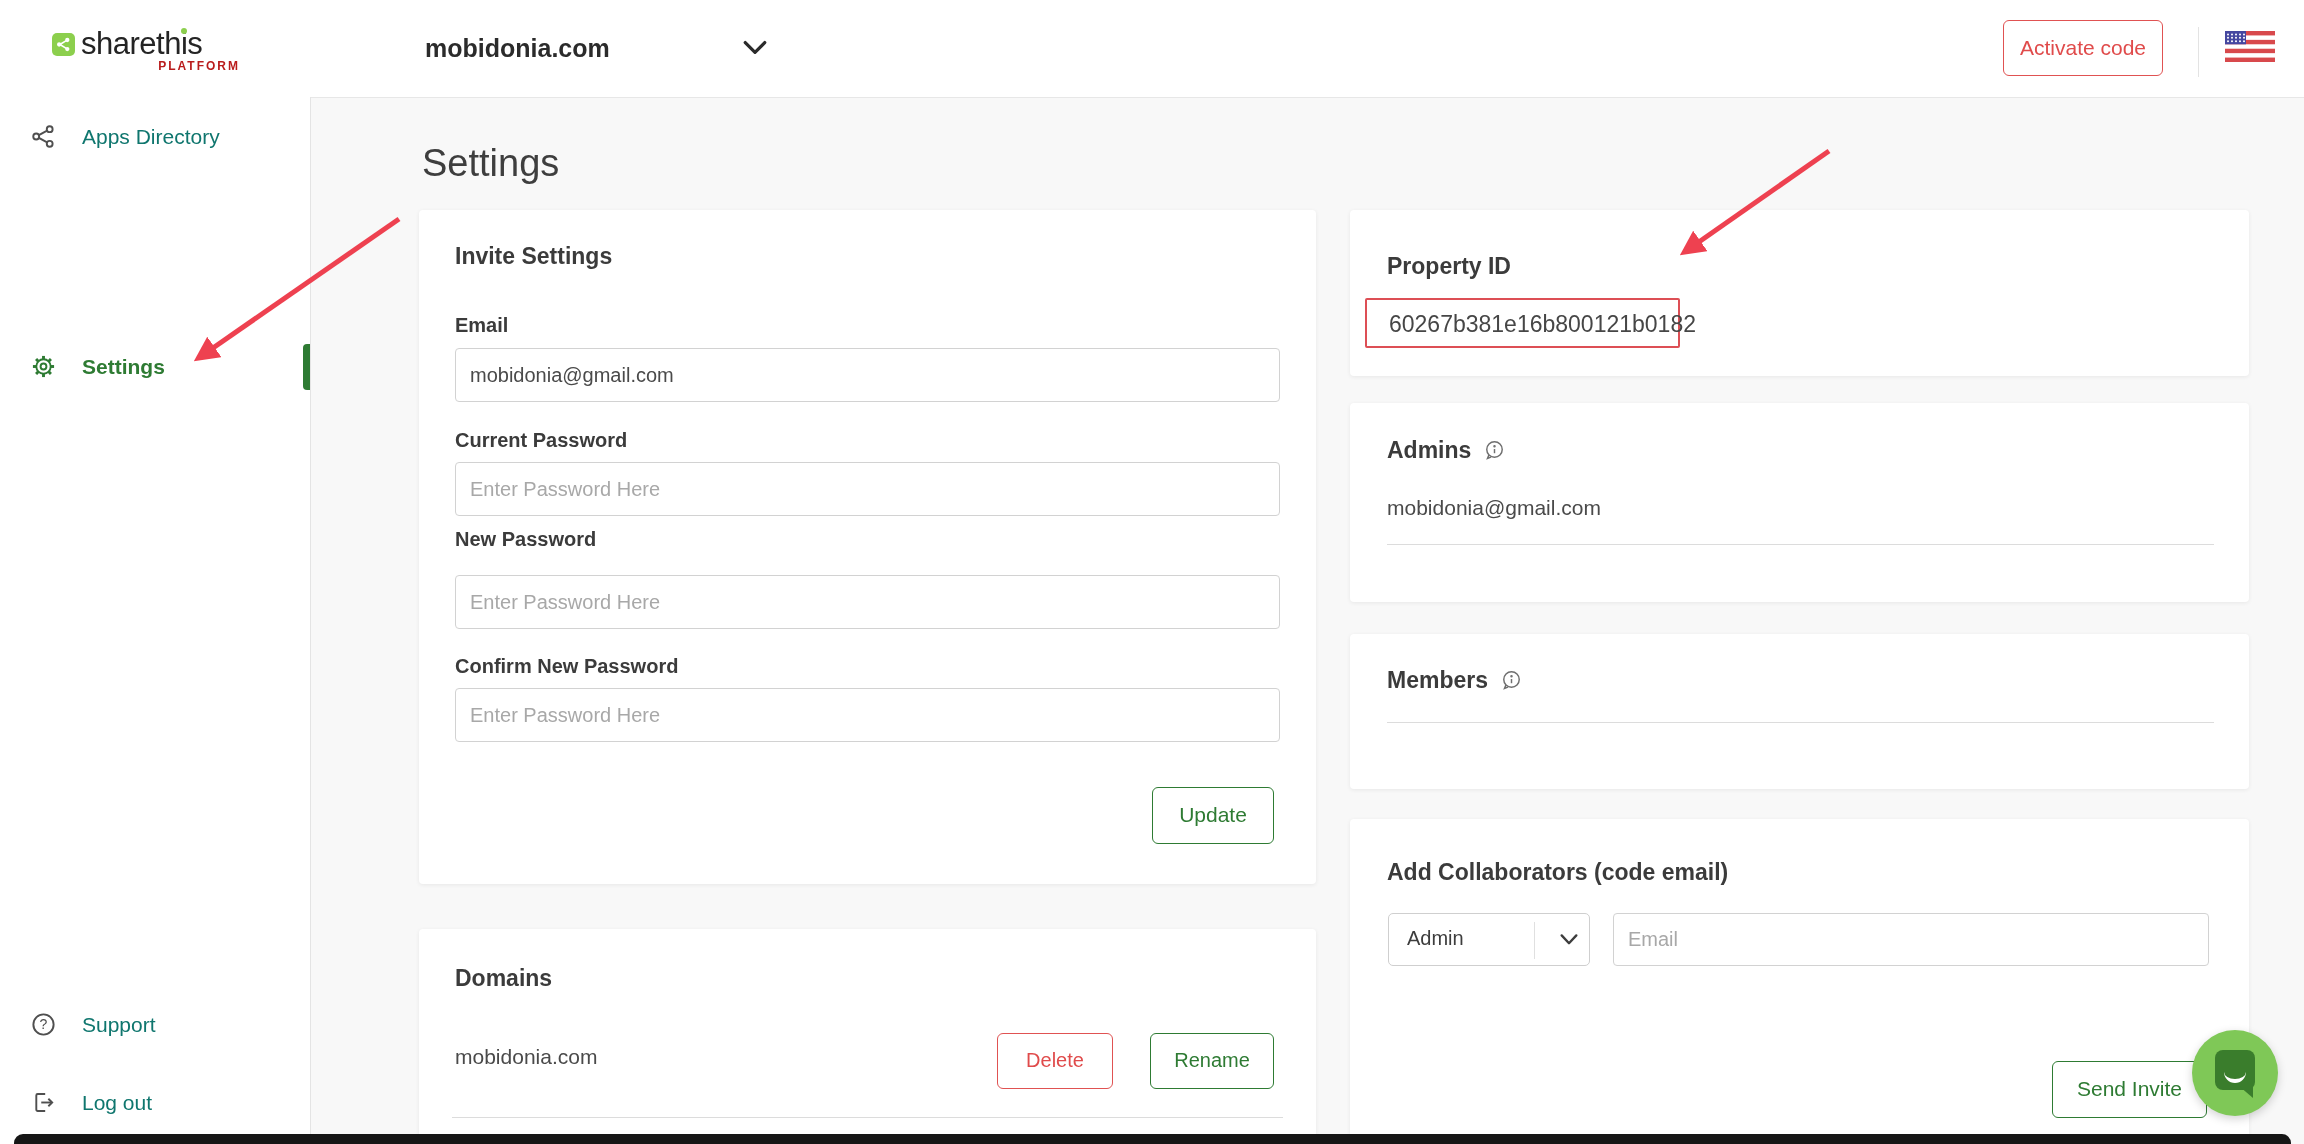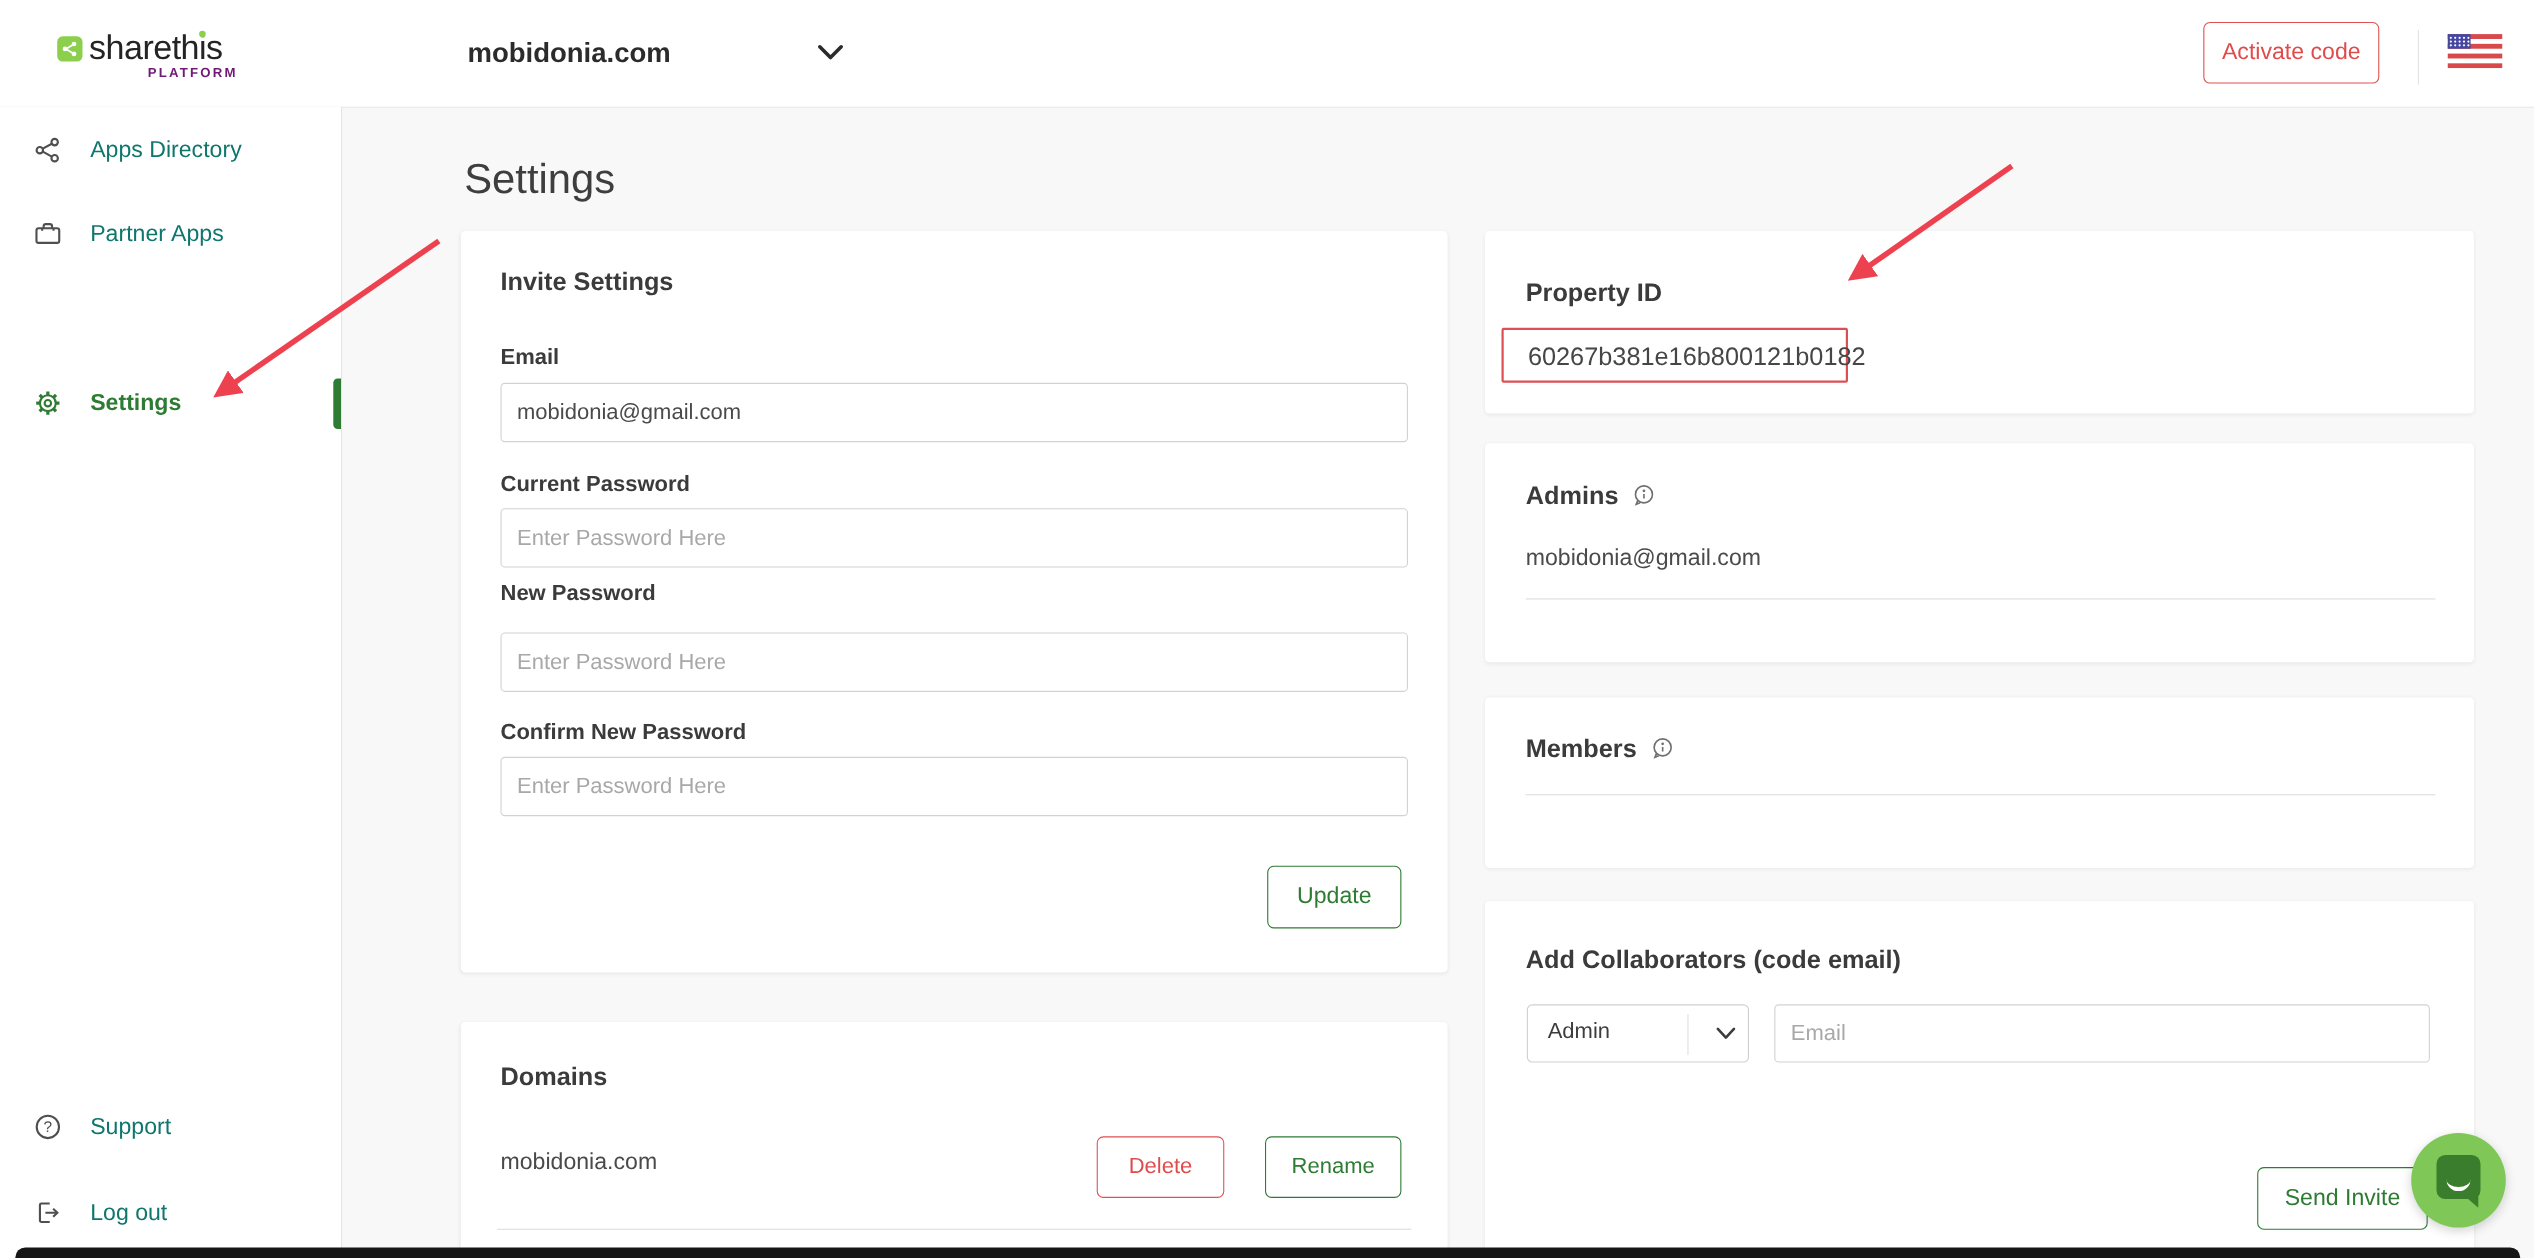--- a/index.html
+++ b/index.html
@@ -9,22 +9,22 @@
   .abs{position:absolute;}
 
   
   .header{left:0;top:0;width:2304px;height:97px;background:#fff;border-bottom:1px solid #e7e7e7;}
   .logo-box{left:52px;top:33px;width:23px;height:23px;border-radius:5px;background:#8ccf4d;}
   .logo-box svg{position:absolute;left:2px;top:2px;}
   .brand-text{left:81px;top:26px;font-size:31px;letter-spacing:-0.5px;color:#242424;font-weight:500;}
   .brand-i{position:relative;}
   .brand-i::after{content:'';position:absolute;left:50%;transform:translateX(-50%);top:2px;
     width:6px;height:6px;border-radius:50%;background:#8ccf4d;}
-  .brand-platform{left:68px;top:59px;width:148px;text-align:right;font-size:12px;
-    font-weight:700;letter-spacing:2px;color:#701a75;}
+  .brand-platform{left:92px;top:59px;width:148px;text-align:right;font-size:12px;
+    font-weight:700;letter-spacing:2px;color:#b91c1c;}
   .site-selector{left:410px;top:24px;width:372px;height:50px;cursor:pointer;}
   .site-selector .val{position:absolute;left:15px;top:10px;font-size:25px;font-weight:700;color:#2b2b2b;}
   .site-selector svg{position:absolute;right:14px;top:15px;}
   .btn{background:#fff;border-radius:6px;box-sizing:border-box;text-align:center;cursor:pointer;}
   .btn-red{border:1.6px solid #e05252;color:#e04b4b;}
   .btn-green{border:1.6px solid #2e7b33;color:#2e7b33;}
   .activate{left:2003px;top:20px;width:160px;height:56px;font-size:21px;line-height:53px;}
   .hdr-divider{left:2198px;top:27px;width:1px;height:50px;background:#e3e3e3;}
   .flag{left:2225px;top:31px;width:50px;height:31px;cursor:pointer;}
 
@@ -130,29 +130,20 @@
   <div class="side-item" style="top:18px;">
     <svg width="27" height="27" viewBox="0 0 24 24" fill="none" stroke="#4f4f4f" stroke-width="1.7">
       <circle cx="17.5" cy="5.5" r="2.6"></circle>
         <circle cx="5.5" cy="12" r="2.6"></circle>
         <circle cx="17.5" cy="18.5" r="2.6"></circle>
       <line x1="7.9" y1="10.8" x2="15.2" y2="6.8"></line>
         <line x1="7.9" y1="13.2" x2="15.2" y2="17.2"></line>
     </svg>
     <span class="lbl">Apps Directory</span>
   </div>
-  <div class="side-item" style="top:94px;">
-    <svg width="27" height="27" viewBox="0 0 24 24" fill="none" stroke="#4f4f4f" stroke-width="1.7">
-      <rect x="2.8" y="7.6" width="18.4" height="11.8" rx="1.8"></rect>
-      <path d="M8.6 7.6 V6 a1.8 1.8 0 0 1 1.8 -1.8 h3.2 a1.8 1.8 0 0 1 1.8 1.8 V7.6"></path>
-      <line x1="7.4" y1="7.6" x2="7.4" y2="9.6"></line>
-        <line x1="16.6" y1="7.6" x2="16.6" y2="9.6"></line>
-    </svg>
-    <span class="lbl">Partner Apps</span>
-  </div>
   <div class="side-item active" style="top:248px;">
     <svg width="27" height="27" viewBox="0 0 24 24" fill="none" stroke="#2e7b33">
       <circle cx="12" cy="12" r="6.4" stroke-width="1.7"></circle>
       <circle cx="12" cy="12" r="2.6" stroke-width="1.7"></circle>
       <g stroke-width="2.6">
         <line x1="18.4" y1="12" x2="21.4" y2="12"></line>
           <line x1="5.6" y1="12" x2="2.6" y2="12"></line>
         <line x1="12" y1="18.4" x2="12" y2="21.4"></line>
           <line x1="12" y1="5.6" x2="12" y2="2.6"></line>
         <line x1="16.5" y1="16.5" x2="18.6" y2="18.6"></line>

